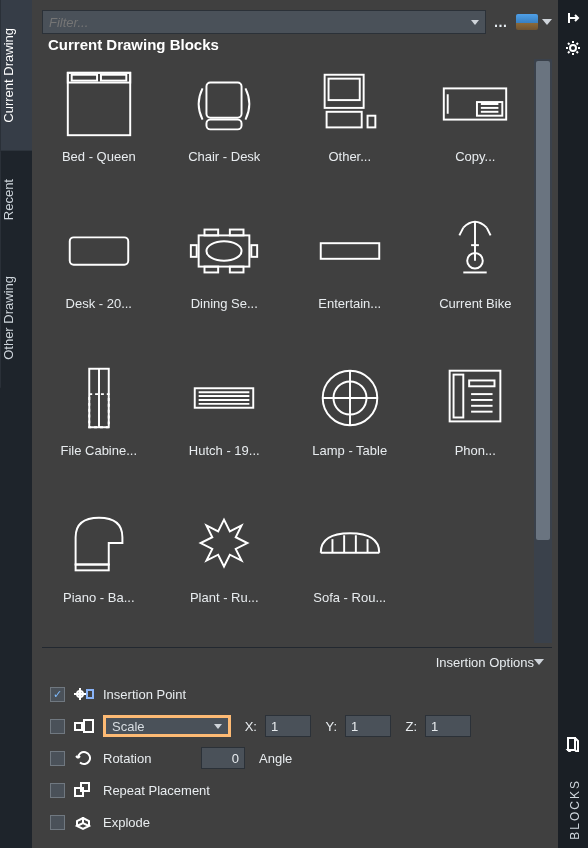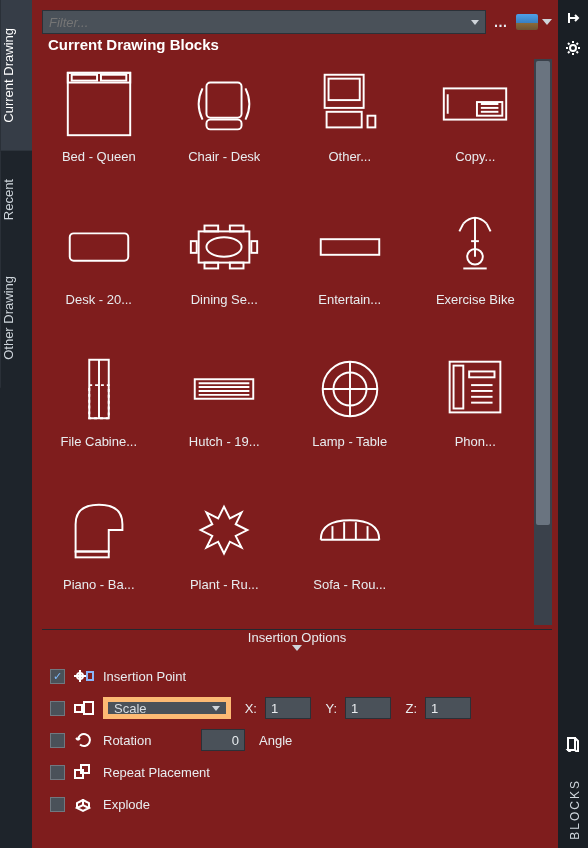--- a/index.html
+++ b/index.html
@@ -40,23 +40,23 @@
     position: absolute; right: 6px; bottom: 8px;
     writing-mode: vertical-rl; transform: rotate(180deg);
     color: #cfd6dc; font-size: 12px; letter-spacing: 2px;
     display:flex; align-items:center; gap:8px;
   }
   .vfooter-icon { transform: rotate(90deg); }
 
   
   .panel {
     position: absolute; left: 32px; right: 30px; top: 0; bottom: 0;
-    background: #7f1d1d;
+    background: #404040;
     display: flex; flex-direction: column;
-    padding: 8px 6px 24px 10px;
+    padding: 8px 6px 6px 10px;
   }
 
   
   .filter-row { display:flex; align-items:center; gap:4px; height:28px; }
   .filter-box {
     flex: 1; height: 24px;
     background: #4a5159;
     border: 1px solid #2b3138;
     display: flex; align-items: center;
     padding: 0 6px;
@@ -96,37 +96,36 @@
     margin-top:6px; font-size:13px; color:#e8ecef;
     white-space:nowrap; overflow:hidden; text-overflow:ellipsis;
     max-width:100%; text-align:center;
   }
 
   
   .options {
     border-top:1px solid #222830; margin-top:4px;
   }
   .opts-header {
-    display:flex; align-items:center; justify-content:flex-start;
+    display:flex; align-items:center; justify-content:flex-end;
     height:28px; padding:0 8px; cursor:pointer;
     color:#e8ecef;
-    flex-direction:column;
   }
   .opts-body { padding: 6px 8px 8px 8px; display:flex; flex-direction:column; gap:8px; }
   .opt-row { display:flex; align-items:center; gap:8px; height:24px; }
   .chk {
     width:15px; height:15px; border:1px solid #707880;
     background:#4a5159; display:flex; align-items:center; justify-content:center;
     font-size:11px; color:#7fbcff; cursor:pointer;
   }
   .opt-icon { width:22px; display:flex; justify-content:center; color:#cfd4da; }
   .opt-label { color:#e8ecef; }
   .scale-sel {
     display:flex; align-items:center; justify-content:space-between;
-    background:#4a5159; border:5px solid #fdba74;
+    background:#4a5159; border:3px solid #fdba74;
     height:22px; width:128px; padding:0 6px; cursor:pointer;
   }
   .num-input {
     width:46px; height:22px; background:#4a5159; border:1px solid #2b3138;
     color:#e8ecef; padding:0 5px; font-size:13px;
   }
   .num-input.wide { width:44px; }
   .xyz-label { width:18px; text-align:right; color:#e8ecef; }
   .angle-label { margin-left:6px; }
 
@@ -256,21 +255,21 @@
       <div class="block">
         <svg viewBox="0 0 80 80">
             <line x1="40" y1="10" x2="40" y2="50"></line>
             <path d="M28 16 q12 -12 24 0"></path>
             <line x1="28" y1="16" x2="24" y2="24"></line>
             <line x1="52" y1="16" x2="56" y2="24"></line>
             <path d="M32 50 a8 8 0 1 0 16 0 a8 8 0 1 0 -16 0"></path>
             <line x1="28" y1="62" x2="52" y2="62"></line>
             <path d="M36 34 h8"></path>
           </svg>
-        <div class="block-label">Exercise Bike</div>
+        <div class="block-label">Current Bike</div>
       </div>
 
       <div class="block">
         <svg viewBox="0 0 80 80">
             <rect x="30" y="10" width="20" height="60"></rect>
             <line x1="40" y1="10" x2="40" y2="70"></line>
             <rect x="30" y="36" width="20" height="34" stroke-dasharray="3 3"></rect>
           </svg>
         <div class="block-label">File Cabine...</div>
       </div>

